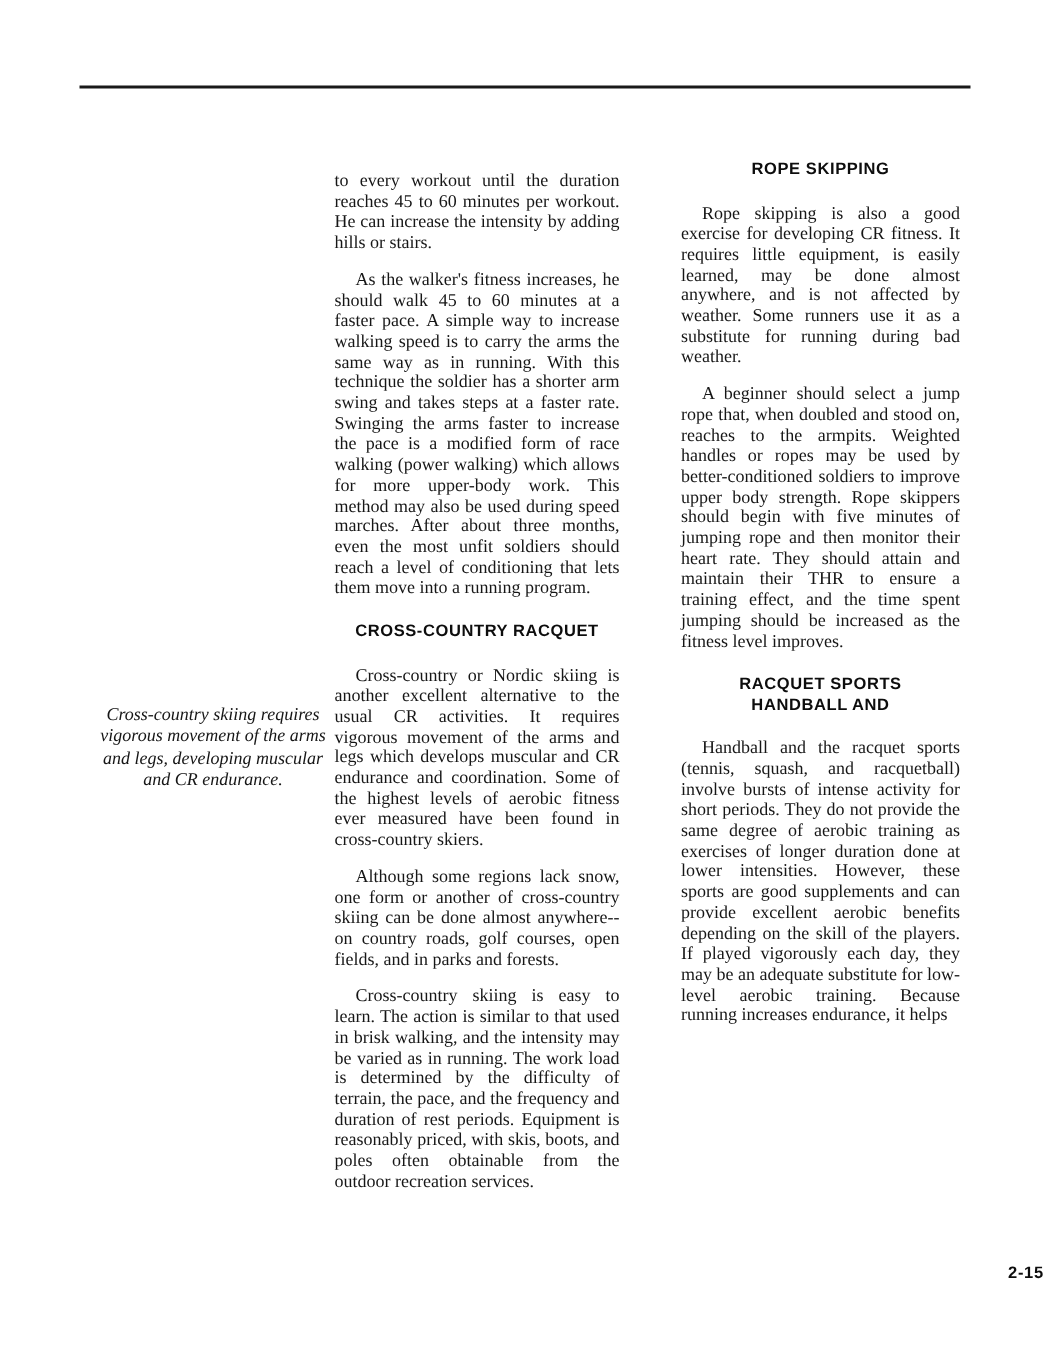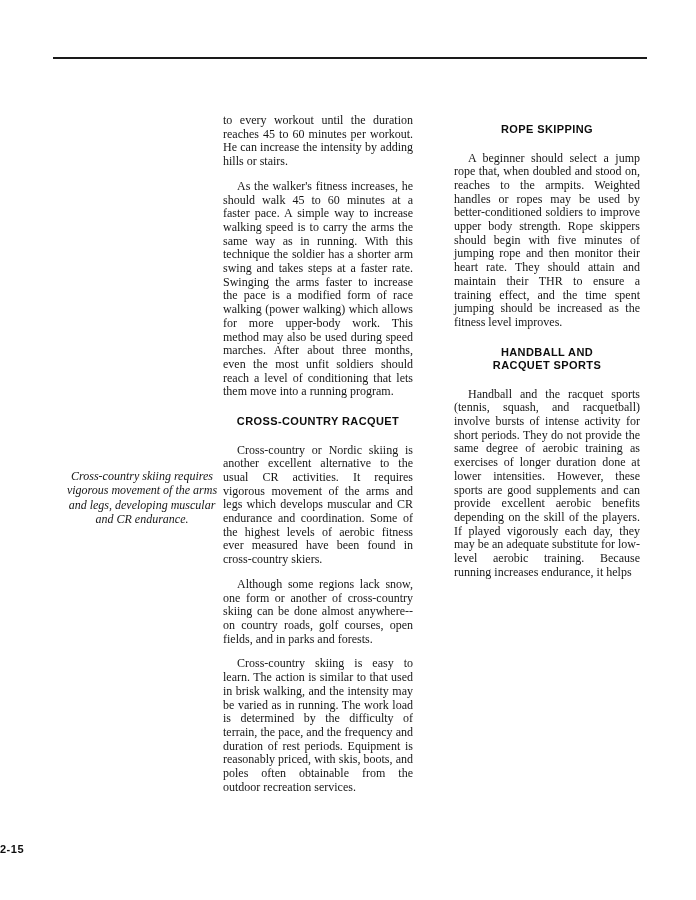--- a/index.html
+++ b/index.html
@@ -54,27 +54,27 @@
     font-family: "Liberation Sans", sans-serif;
     font-weight: bold;
     font-size: 11px;
     letter-spacing: 0.4px;
     line-height: 13.5px;
     text-align: center;
     text-indent: 0;
     margin: 16px 0 15px 0;
     color: #0d0d0d;
   }
-  .col .heading:first-child { margin-top: 20px; }
+  .col .heading:first-child { margin-top: 4px; }
   .footer {
     position: absolute;
     left: 0;
     top: 843px;
     width: 696px;
-    text-align: left;
+    text-align: right;
     font-family: "Liberation Sans", sans-serif;
     font-weight: bold;
     font-size: 11px;
     letter-spacing: 0.5px;
     color: #0d0d0d;
   }
 </style>
 </head>
 <body>
 
@@ -88,23 +88,24 @@
     <p class="no-indent">to every workout until the duration reaches 45 to 60 minutes per workout. He can increase the intensity by adding hills or stairs.</p>
     <p>As the walker's fitness increases, he should walk 45 to 60 minutes at a faster pace. A simple way to increase walking speed is to carry the arms the same way as in running. With this technique the soldier has a shorter arm swing and takes steps at a faster rate. Swinging the arms faster to increase the pace is a modified form of race walking (power walking) which allows for more upper-body work. This method may also be used during speed marches. After about three months, even the most unfit soldiers should reach a level of conditioning that lets them move into a running program.</p>
     <div class="heading">CROSS-COUNTRY RACQUET</div>
     <p>Cross-country or Nordic skiing is another excellent alternative to the usual CR activities. It requires vigorous movement of the arms and legs which develops muscular and CR endurance and coordination. Some of the highest levels of aerobic fitness ever measured have been found in cross-country skiers.</p>
     <p>Although some regions lack snow, one form or another of cross-country skiing can be done almost anywhere--on country roads, golf courses, open fields, and in parks and forests.</p>
     <p>Cross-country skiing is easy to learn. The action is similar to that used in brisk walking, and the intensity may be varied as in running. The work load is determined by the difficulty of terrain, the pace, and the frequency and duration of rest periods. Equipment is reasonably priced, with skis, boots, and poles often obtainable from the outdoor recreation services.</p>
   </div>
 
   <div class="col col-2">
     <div class="heading">ROPE SKIPPING</div>
+    <p>Rope skipping is also a good exercise for developing CR fitness. It requires little equipment, is easily learned, may be done almost anywhere, and is not affected by weather. Some runners use it as a substitute for running during bad weather.</p>
     <p>A beginner should select a jump rope that, when doubled and stood on, reaches to the armpits. Weighted handles or ropes may be used by better-conditioned soldiers to improve upper body strength. Rope skippers should begin with five minutes of jumping rope and then monitor their heart rate. They should attain and maintain their THR to ensure a training effect, and the time spent jumping should be increased as the fitness level improves.</p>
     <div class="heading">
+      <div>RACQUET SPORTS</div>
       <div>HANDBALL AND</div>
-      <div>RACQUET SPORTS</div>
     </div>
     <p>Handball and the racquet sports (tennis, squash, and racquetball) involve bursts of intense activity for short periods. They do not provide the same degree of aerobic training as exercises of longer duration done at lower intensities. However, these sports are good supplements and can provide excellent aerobic benefits depending on the skill of the players. If played vigorously each day, they may be an adequate substitute for low-level aerobic training. Because running increases endurance, it helps</p>
   </div>
 
   <div class="footer">2-15</div>
 
 </div>
 
 </body></html>

